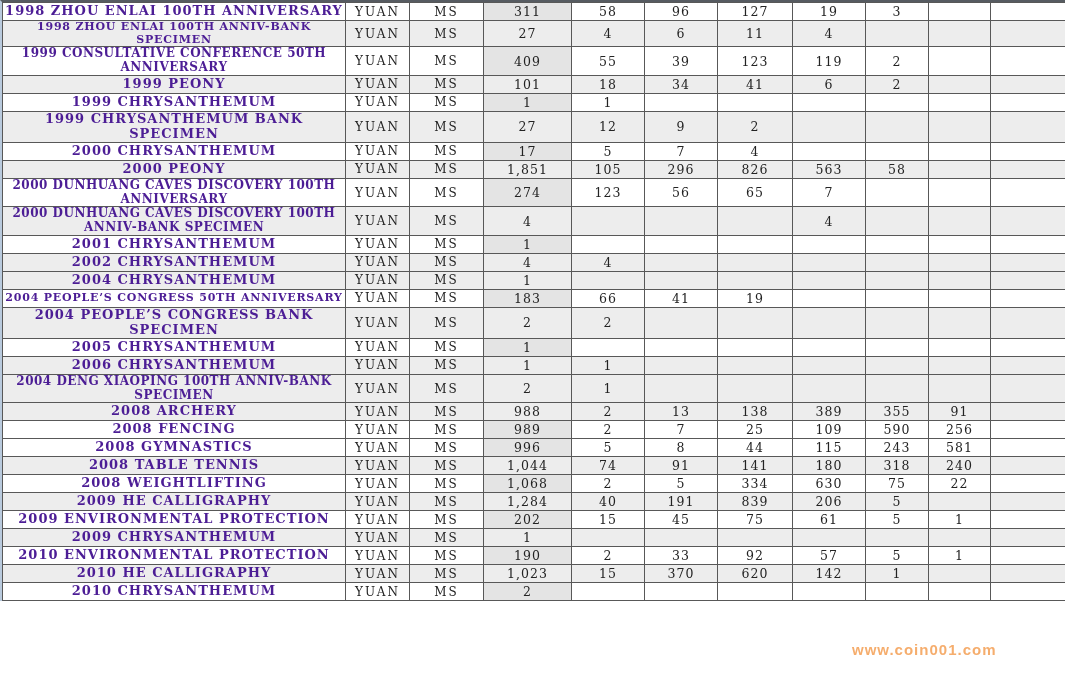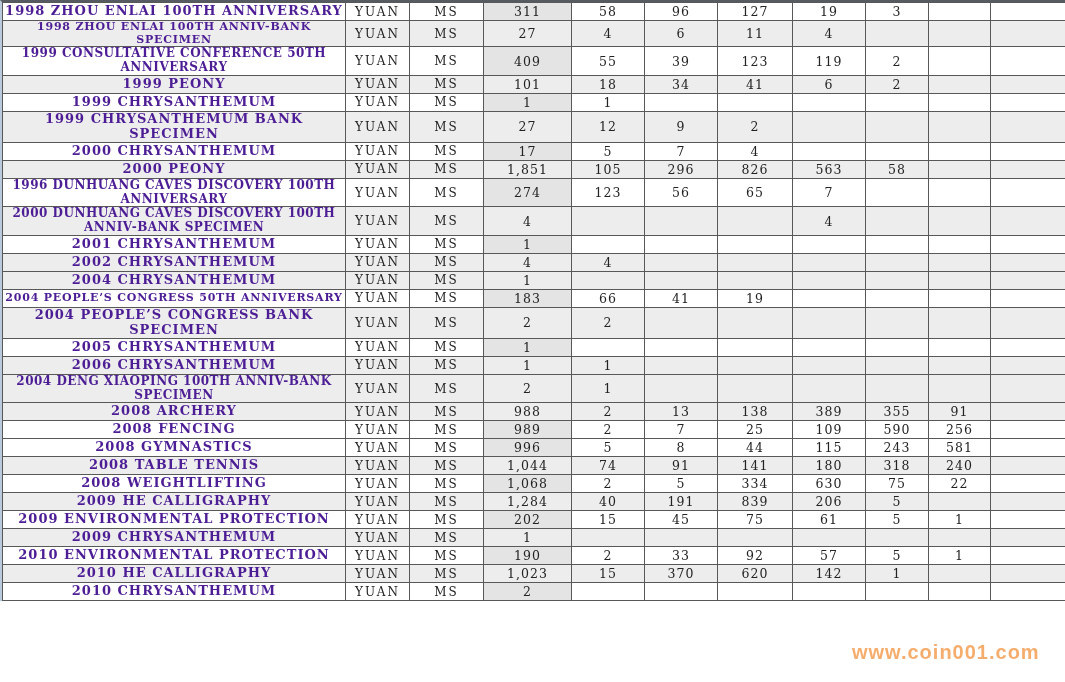--- a/index.html
+++ b/index.html
@@ -28,21 +28,21 @@
   }
   .fs13{font-size:13px;letter-spacing:1px;}
   .fs11{font-size:11px;letter-spacing:0.8px;}
   .fs10{font-size:12px;letter-spacing:0.5px;}
   td.unit,td.grade{font-size:12px;color:#232323;letter-spacing:2px;}
   td.total,td.val{font-size:12.5px;color:#232323;letter-spacing:1px;}
   td.tail{border-right:none;}
   .watermark{
     position:absolute;left:852px;top:641px;z-index:5;
     font-family:"Liberation Sans","DejaVu Sans",sans-serif;
-    font-weight:bold;font-size:20px;letter-spacing:1px;
+    font-weight:bold;font-size:15px;letter-spacing:1px;
     color:#f49f54;opacity:0.85;pointer-events:none;
   }
 </style>
 </head>
 <body>
 
 <div class="sheet">
   <table>
     <colgroup>
       <col style="width:343px">
@@ -156,21 +156,21 @@
     <td class="total">1,851</td>
     <td class="val">105</td>
     <td class="val">296</td>
     <td class="val">826</td>
     <td class="val">563</td>
     <td class="val">58</td>
     <td class="val"></td>
     <td class="val tail"></td>
   </tr>
         <tr>
-    <td class="name fs10">1996 DUNHUANG CAVES DISCOVERY 100TH ANNIVERSARY</td>
+    <td class="name fs10">2000 DUNHUANG CAVES DISCOVERY 100TH ANNIVERSARY</td>
     <td class="unit">YUAN</td>
     <td class="grade">MS</td>
     <td class="total">274</td>
     <td class="val">123</td>
     <td class="val">56</td>
     <td class="val">65</td>
     <td class="val">7</td>
     <td class="val"></td>
     <td class="val"></td>
     <td class="val tail"></td>

